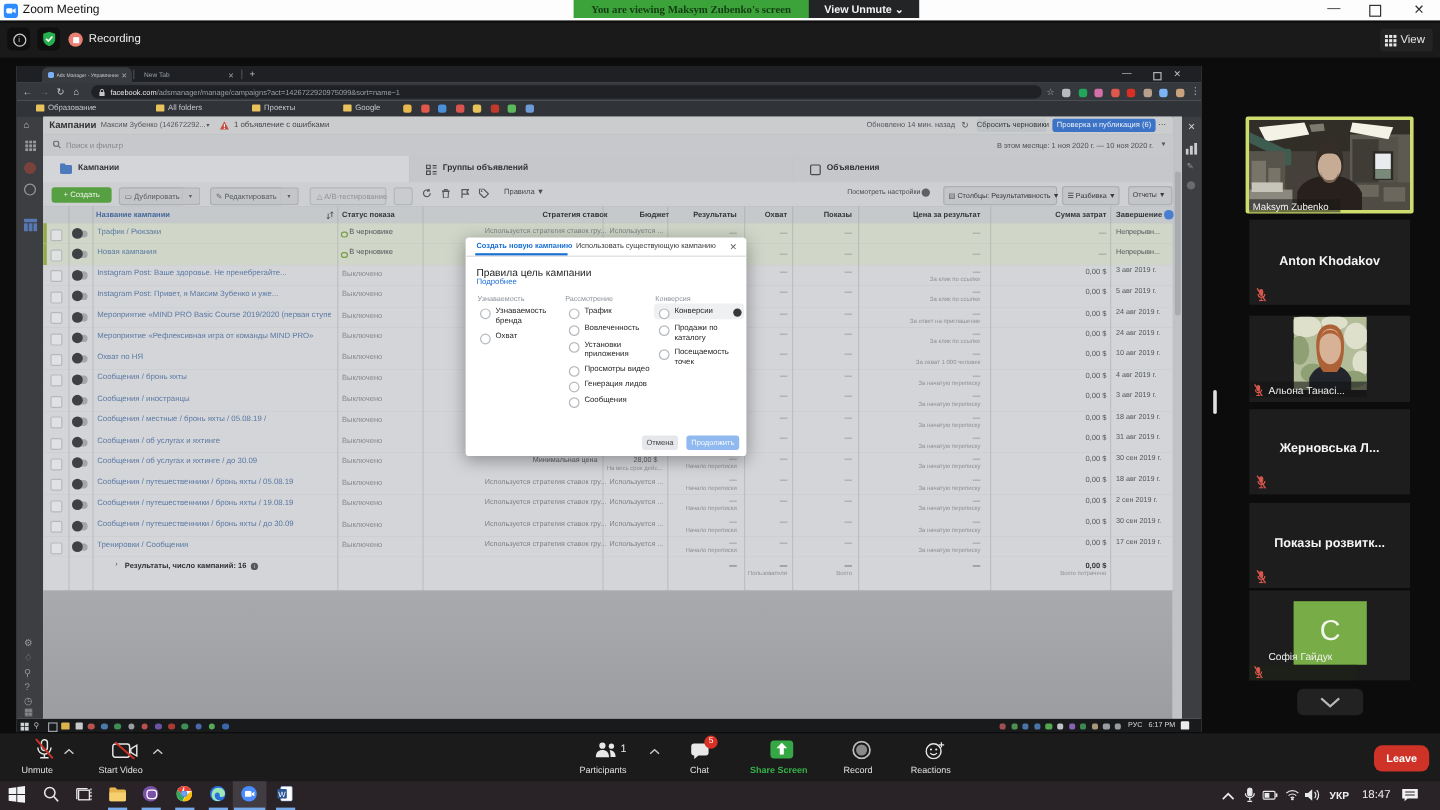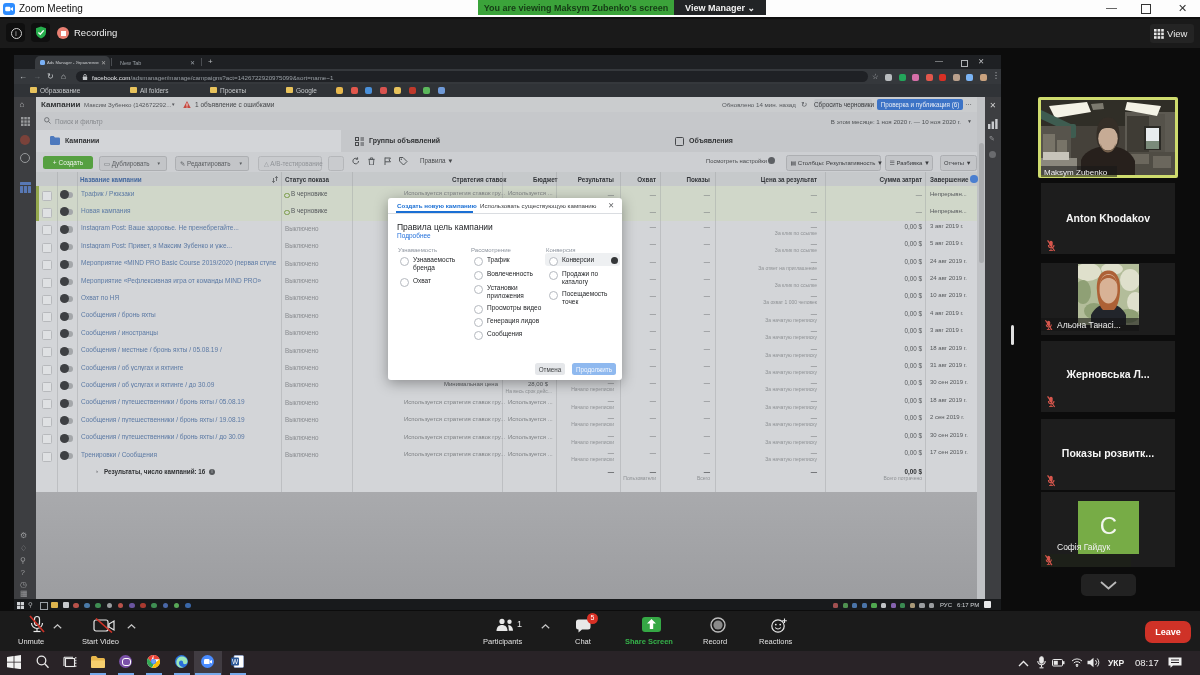--- a/index.html
+++ b/index.html
@@ -10,25 +10,25 @@
 </style></head><body>
 
 <div class="a" style="left:0;top:0;width:1200px;height:18px;background:#fdfdfd;"></div>
 <div class="a" style="left:0;top:17px;width:1200px;height:2px;background:#101010;"></div>
 <svg class="a" style="left:3px;top:3px" width="12" height="12" viewBox="0 0 12 12">
   <rect x="0" y="0" width="12" height="12" rx="3" fill="#2d8cff"></rect>
   <rect x="2.2" y="3.8" width="5.2" height="4.4" rx="1.2" fill="#fff"></rect>
   <path d="M7.6 5.4 L10 3.9 V8.1 L7.6 6.6 Z" fill="#fff"></path>
 </svg>
 <div class="tx" style="left:19px;top:3px;font-size:10px;color:#111;">Zoom Meeting</div>
-<div class="a" style="left:478px;top:0;width:212px;height:14.5px;background:#3ba33a;">
+<div class="a" style="left:478px;top:0;width:212px;height:14.5px;background:#3ba33a;font-family:Liberation Serif, serif;">
   <div class="tx" style="left:0;width:196px;text-align:center;top:2.5px;font-size:9px;font-weight:bold;color:#153c15;">You are viewing Maksym Zubenko's screen</div>
 </div>
 <div class="a" style="left:674px;top:0;width:92px;height:14.5px;background:#222426;">
-  <div class="tx" style="left:0;width:92px;text-align:center;top:2.5px;font-size:9px;font-weight:bold;color:#f2f2f2;">View Manager ⌄</div>
+  <div class="tx" style="left:0;width:92px;text-align:center;top:2.5px;font-size:9px;font-weight:bold;color:#f2f2f2;">View Unmute ⌄</div>
 </div>
 <div class="tx" style="left:1106px;top:1px;font-size:11px;color:#333;">—</div>
 <div class="a" style="left:1141px;top:4px;width:8px;height:8px;border:1.2px solid #333;"></div>
 <div class="tx" style="left:1178px;top:2px;font-size:11px;color:#333;">✕</div>
 <div class="a" style="left:0;top:19px;width:1200px;height:29px;background:#1a1a1a;"></div>
 <div class="a" style="left:6px;top:23px;width:19px;height:19px;background:#0f0f0f;border-radius:4px;">
    <div class="a" style="left:4.5px;top:4.5px;width:9px;height:9px;border:1px solid #cfcfcf;border-radius:50%;">
       <div class="tx" style="left:0;width:9px;text-align:center;top:1px;font-size:6.5px;color:#cfcfcf;">i</div>
     </div>
 </div>
@@ -889,17 +889,17 @@
       <path d="M2.8 6 a4.5 4.5 0 0 1 6.4 0"></path>
       <path d="M4.6 8 a2 2 0 0 1 2.8 0"></path>
   </g>
   <circle cx="6" cy="9" r="1" fill="#e8e8e8"></circle>
 </svg>
 <svg class="a" style="left:1087px;top:656.5px" width="13" height="11" viewBox="0 0 13 11">
   <path d="M0.5 3.8 H3 L6.5 0.8 V10.2 L3 7.2 H0.5 Z" fill="#e8e8e8"></path>
   <path d="M8.5 3 a3.5 3.5 0 0 1 0 5 M10.3 1.5 a6 6 0 0 1 0 8" stroke="#e8e8e8" stroke-width="1" fill="none"></path>
 </svg>
 <div class="tx" style="left:1108px;top:657.5px;font-size:8.5px;color:#f0f0f0;font-weight:bold;">УКР</div>
-<div class="tx" style="left:1135px;top:657px;font-size:9.5px;color:#f0f0f0;">08:17</div>
+<div class="tx" style="left:1135px;top:657px;font-size:9.5px;color:#f0f0f0;">18:47</div>
 <svg class="a" style="left:1168px;top:656px" width="14" height="13" viewBox="0 0 14 13">
   <path d="M0.5 1.5 H13.5 V9.5 H5 L2.5 11.8 V9.5 H0.5 Z" fill="#f0f0f0"></path>
   <line x1="3" y1="4" x2="11" y2="4" stroke="#292327" stroke-width="1"></line>
   <line x1="3" y1="6.5" x2="11" y2="6.5" stroke="#292327" stroke-width="1"></line>
 </svg>
 </body></html>

